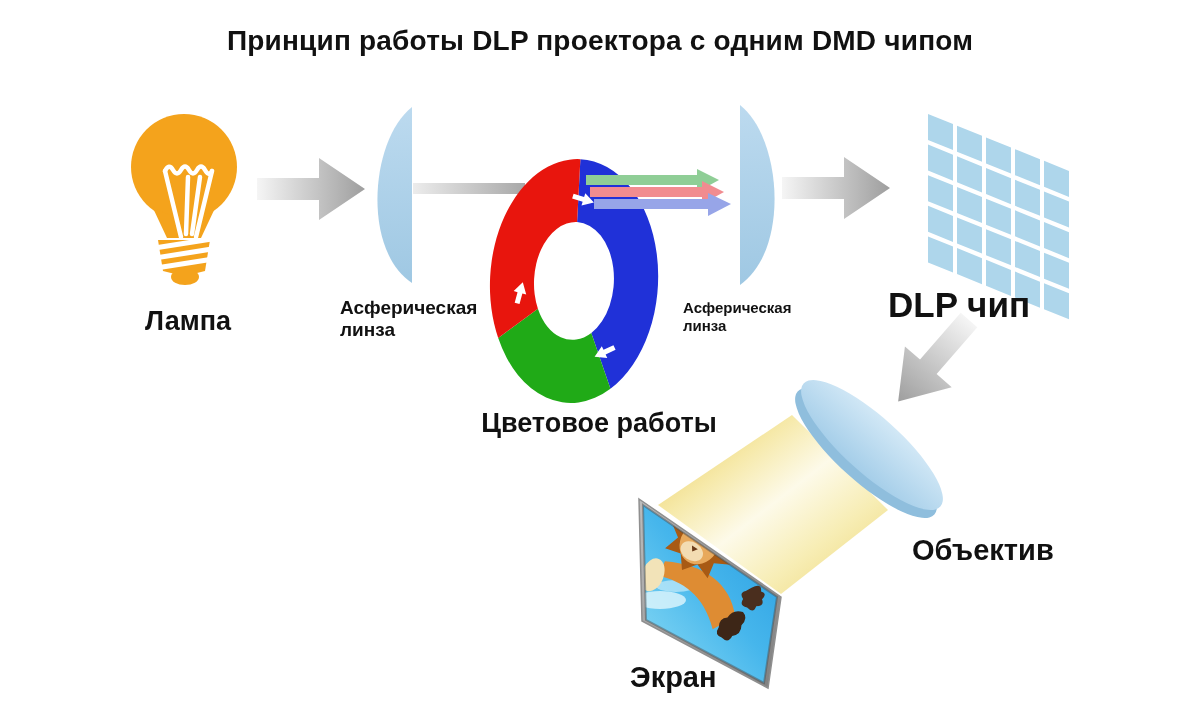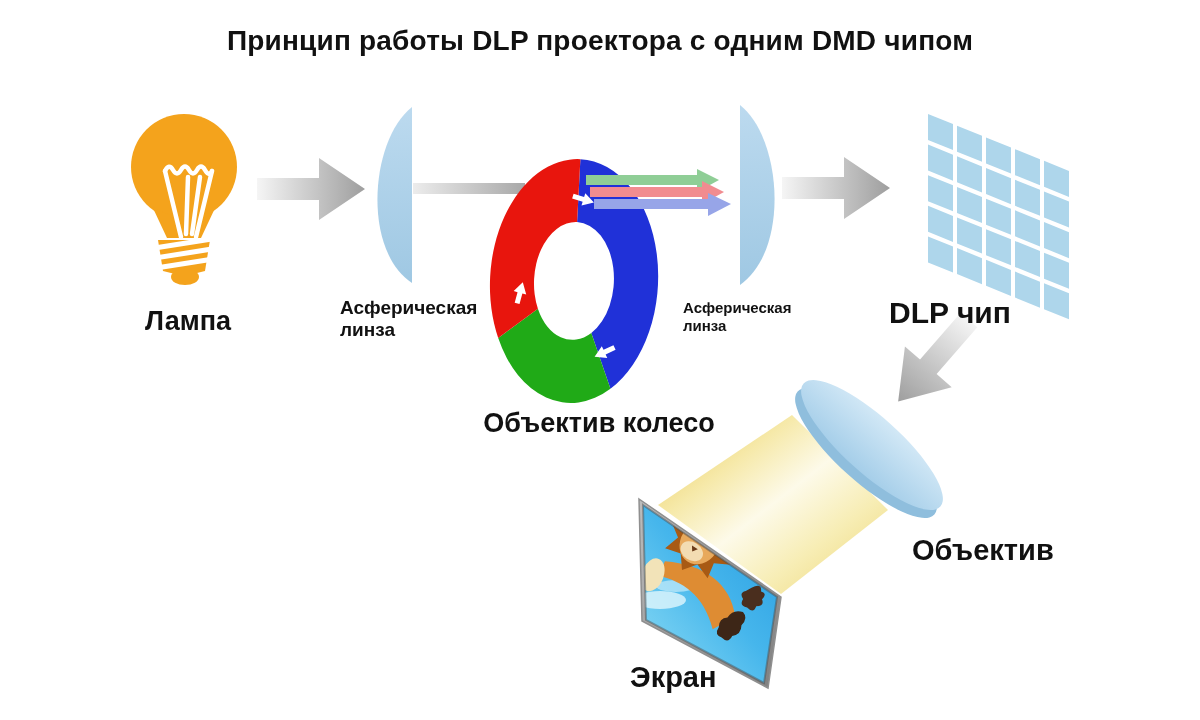--- a/index.html
+++ b/index.html
@@ -7,21 +7,21 @@
     position:relative;width:1200px;height:720px;background:#fff;overflow:hidden;
     font-family:"Liberation Sans","DejaVu Sans",sans-serif;color:#111;
   }
   .stage svg.diagram{position:absolute;left:0;top:0;}
   .lbl{position:absolute;font-weight:bold;line-height:1.18;white-space:nowrap;}
   .lbl-title{left:0;right:0;top:24px;text-align:center;font-size:28px;letter-spacing:0.2px;}
   .lbl-lamp{left:120px;top:306px;width:136px;text-align:center;font-size:27px;}
   .lbl-condenser{left:340px;top:297px;font-size:19px;}
   .lbl-wheel{left:478px;top:408px;width:242px;text-align:center;font-size:27px;}
   .lbl-aspheric{left:683px;top:299px;font-size:15px;}
-  .lbl-dlp{left:888px;top:295px;width:124px;text-align:center;font-size:30px;}
+  .lbl-dlp{left:888px;top:284px;width:124px;text-align:center;font-size:35px;}
   .lbl-objective{left:912px;top:533px;font-size:29px;text-align:center;}
   .lbl-screen{left:594px;top:660px;font-size:29px;margin-left:36px;}
 </style>
 </head>
 <body>
 
 <div class="stage">
 
   <svg class="diagram" width="1200" height="720" viewBox="0 0 1200 720">
     <defs>
@@ -202,21 +202,21 @@
 
   <div class="lbl lbl-lamp">Лампа</div>
 
   <div class="lbl lbl-title">Принцип работы DLP проектора с одним DMD чипом</div>
 
   <div class="lbl lbl-condenser">
     <span>Асферическая</span><br>
     <span>линза</span>
   </div>
 
-  <div class="lbl lbl-wheel">Объектив колесо</div>
+  <div class="lbl lbl-wheel">Цветовое работы</div>
 
   <div class="lbl lbl-aspheric">
     <span>Асферическая</span><br>
     <span>линза</span>
   </div>
 
   <div class="lbl lbl-dlp">DLP чип</div>
 
   <div class="lbl lbl-objective">Объектив</div>
 

